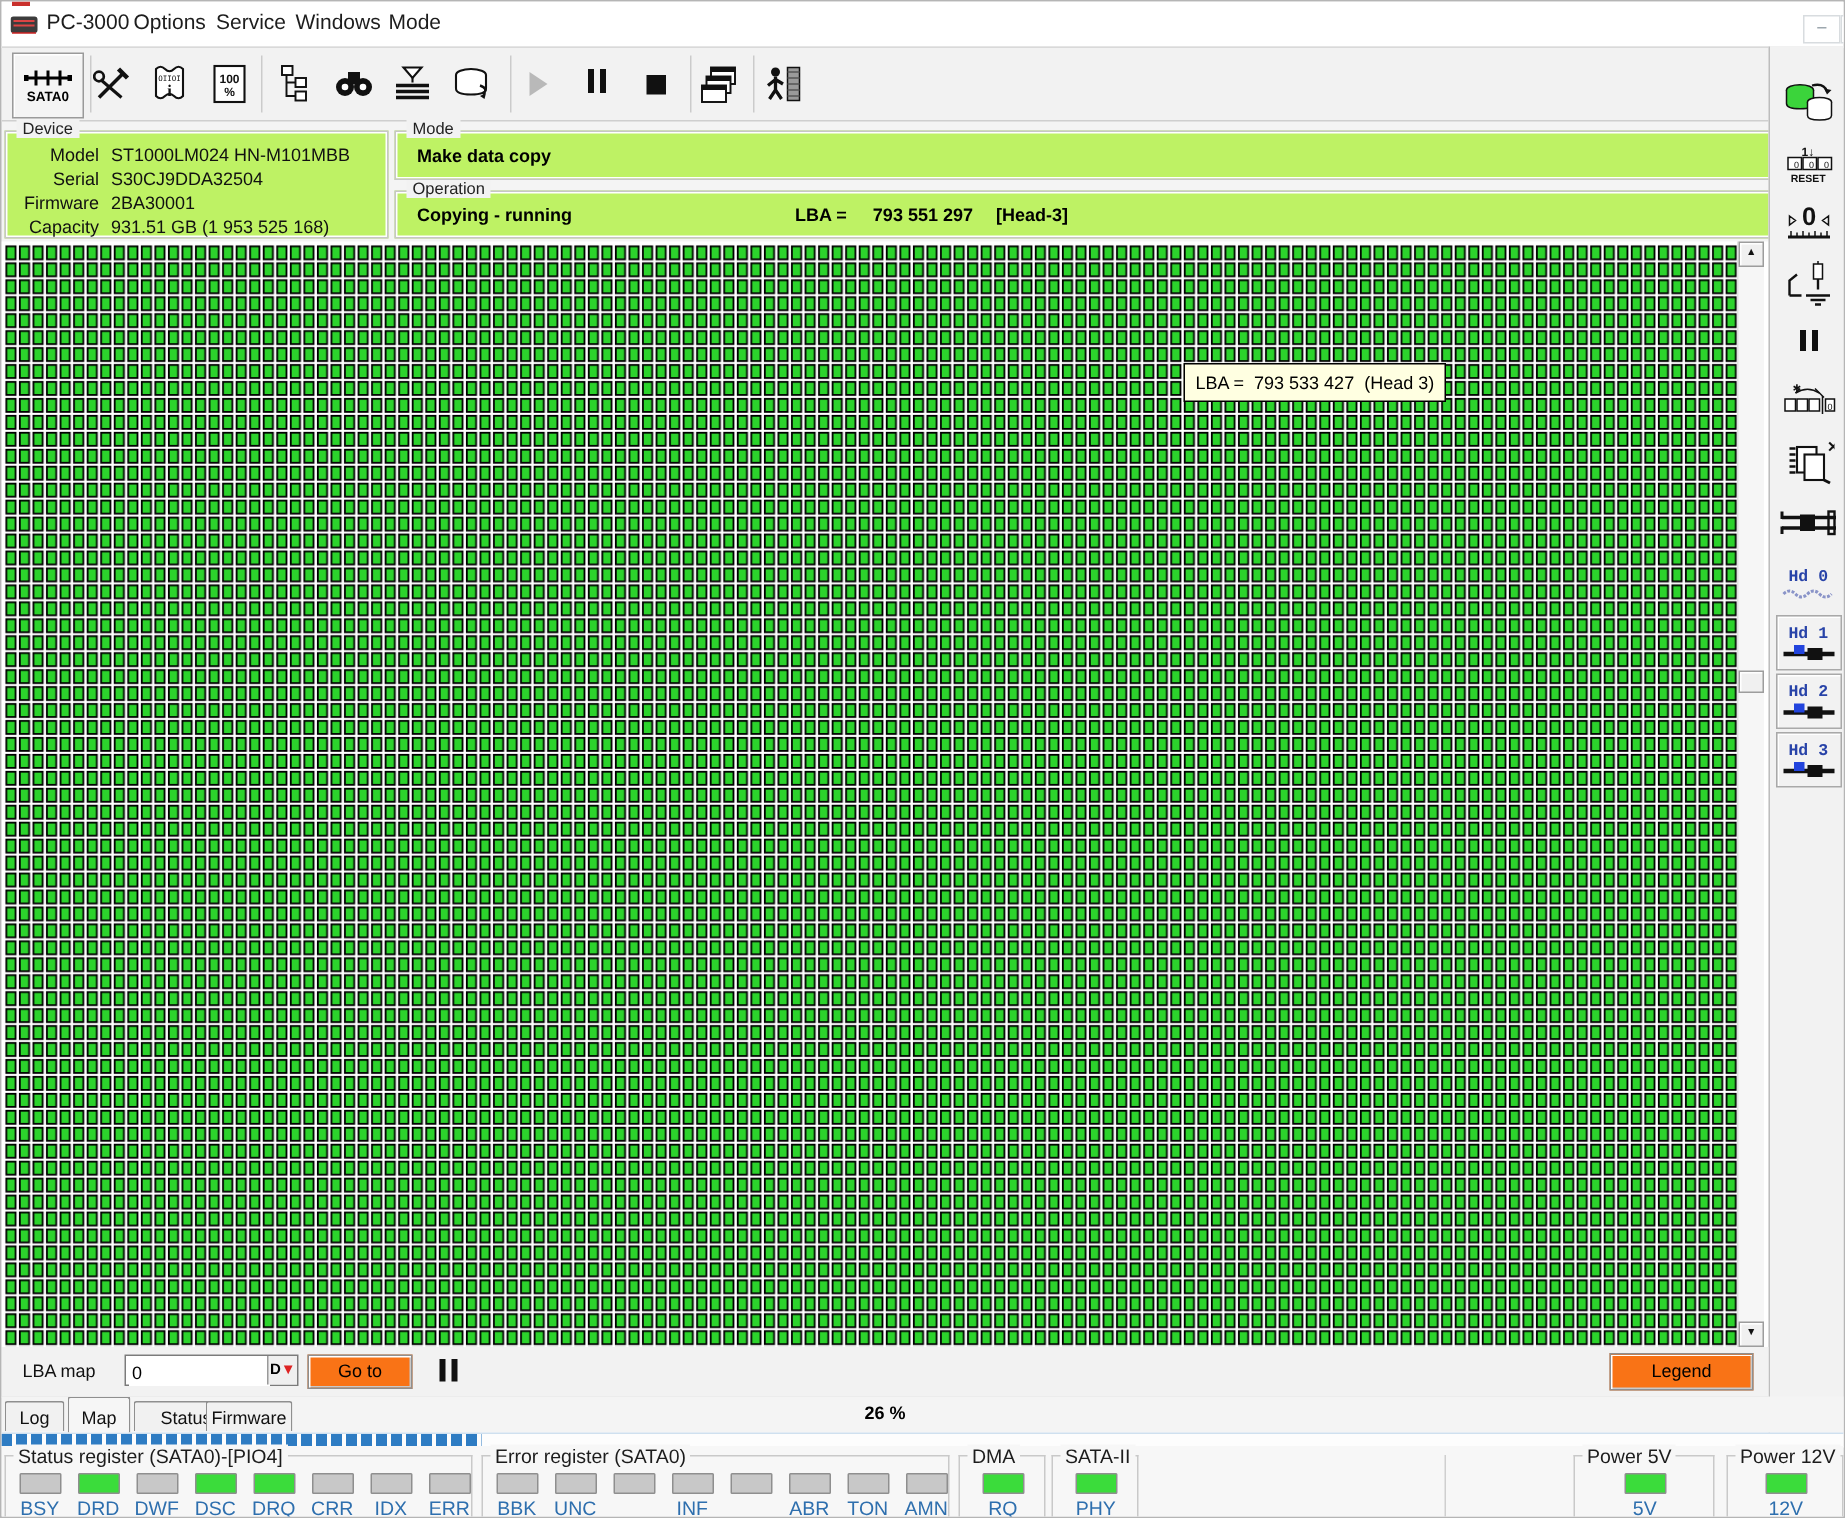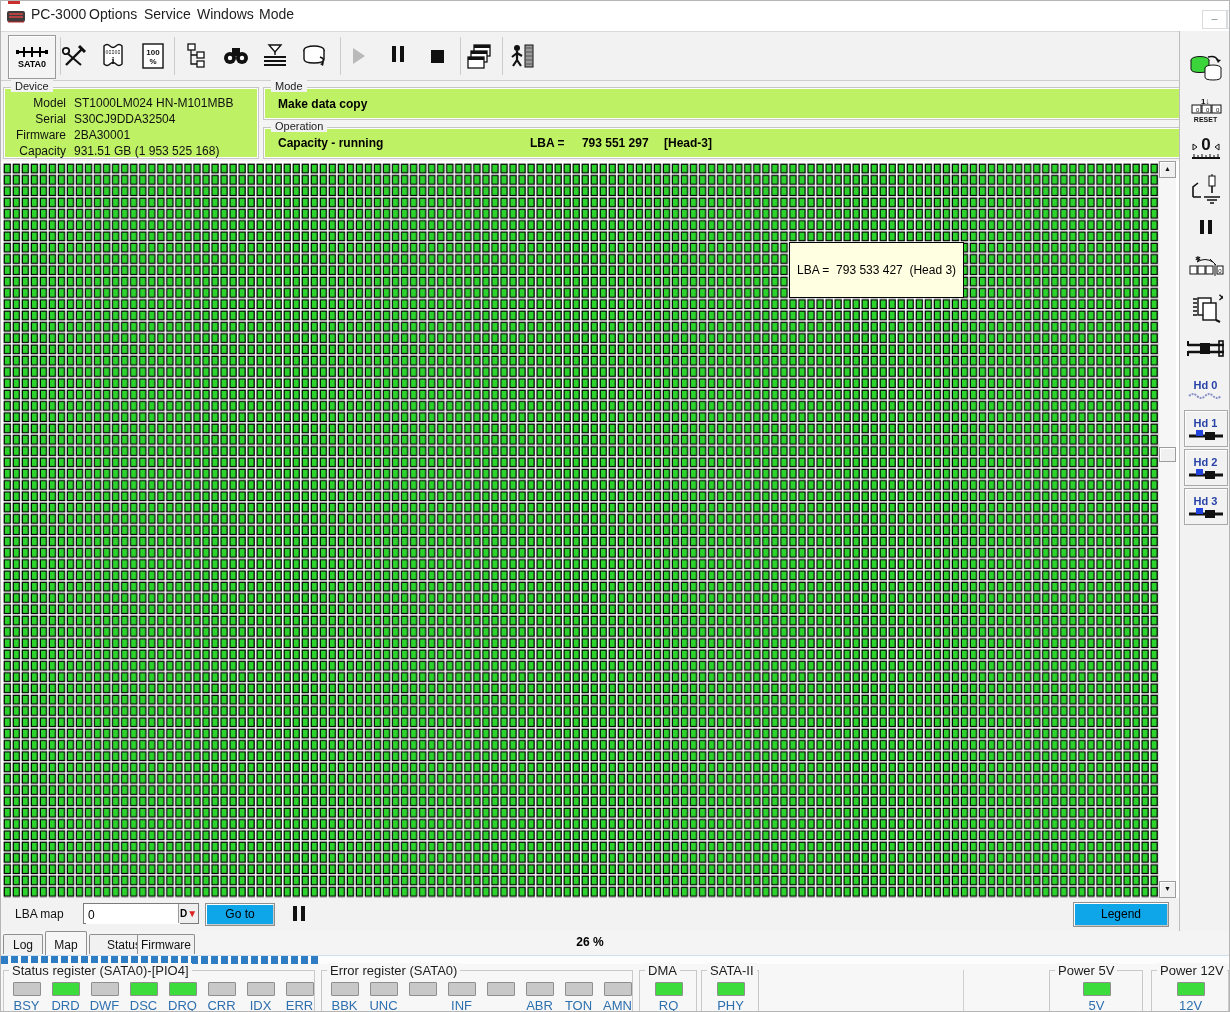--- a/index.html
+++ b/index.html
@@ -20,38 +20,38 @@
   .pause-bars span{display:inline-block;width:4px;height:16px;background:#111;margin:0 2px;}
   .stop-sq{width:13px;height:13px;background:#111;}
   
   .grp{position:absolute;border:1px solid #c6c6c6;box-shadow:inset 0 0 0 1px #ffffff;background:#bef264;}
   .grp-title{position:absolute;top:-8px;left:7px;background:#f2f2f2;padding:0 4px;font-size:11px;color:#222;}
   .dev-row{position:absolute;left:0;width:100%;font-size:12px;color:#111;}
   .dev-lbl{display:inline-block;width:62px;text-align:right;margin-right:8px;}
   .boldtxt{font-weight:bold;font-size:12px;color:#000;}
   
   #map-area{position:absolute;left:0;top:160px;width:1178px;height:737px;background:#ffffff;}
-  #map-tooltip{position:absolute;left:788px;top:81px;background:#ffffe1;border:1px solid #000;font-size:12px;color:#000;padding:20px 7px;white-space:pre;}
+  #map-tooltip{position:absolute;left:788px;top:81px;background:#ffffe1;border:1px solid #000;font-size:12px;color:#000;padding:5px 7px;white-space:pre;}
   
   #vscroll{position:absolute;right:3px;top:0;width:17px;height:737px;background:#f6f6f6;border-left:1px solid #e0e0e0;}
   .sb-btn{position:absolute;left:0;width:17px;height:17px;background:#f0f0f0;border:1px solid #9d9d9d;box-shadow:inset 1px 1px 0 #fff;box-sizing:border-box;font-size:7px;text-align:center;line-height:14px;color:#111;}
   #sb-thumb{position:absolute;left:0;top:286px;width:17px;height:15px;background:#f0f0f0;border:1px solid #9d9d9d;box-shadow:inset 1px 1px 0 #fff;box-sizing:border-box;}
   
   #right-col{position:absolute;left:1178px;top:30px;width:52px;height:934px;background:#f2f2f2;border-left:1px solid #bdbdbd;display:flex;flex-direction:column;align-items:center;padding-top:20px;box-sizing:border-box;}
   .rc-icon{width:44px;height:36px;display:flex;flex-direction:column;align-items:center;justify-content:center;margin-bottom:4px;}
   .hd-btn{width:44px;height:37px;border:1px solid #a9a9a9;box-shadow:inset 1px 1px 0 #fff;background:#f2f2f2;display:flex;flex-direction:column;align-items:center;justify-content:center;margin-bottom:2px;box-sizing:border-box;}
   .hd-flat{width:44px;height:37px;display:flex;flex-direction:column;align-items:center;justify-content:center;margin-bottom:2px;}
-  .hd-lbl{font-size:11px;font-weight:bold;color:#2843a8;}
+  .hd-lbl{font-size:11px;font-weight:bold;color:#2843a8;font-family:Liberation Mono, monospace;}
   
   #ctrl-row{position:absolute;left:0;top:897px;width:1178px;height:33px;background:#f2f2f2;border-bottom:1px solid #d8d8d8;}
   #lba-input-wrap{position:absolute;left:82px;top:5px;width:116px;height:21px;background:#fff;border:1px solid #7b7b7b;box-sizing:border-box;}
   #lba-input{position:absolute;left:2px;top:1px;width:90px;height:17px;border:none;outline:none;font-size:12px;font-family:"Liberation Sans",sans-serif;}
   #lba-dd{position:absolute;right:0;top:0;width:19px;height:19px;background:#efefef;border-left:1px solid #9a9a9a;text-align:center;font-size:10px;font-weight:bold;line-height:19px;}
   #lba-dd .arr{color:#d22;}
-  .push-btn{position:absolute;background:#0ea5e9;border:1px solid #8f8f8f;box-shadow:inset 1px 1px 0 #fff, inset -1px -1px 0 #c9c9c9;font-size:12px;color:#000;text-align:center;}
+  .push-btn{position:absolute;background:#f97316;border:1px solid #8f8f8f;box-shadow:inset 1px 1px 0 #fff, inset -1px -1px 0 #c9c9c9;font-size:12px;color:#000;text-align:center;}
   
   #tab-row{position:absolute;left:0;top:930px;width:1230px;height:24px;background:#f4f4f4;}
   .tab{position:absolute;top:3px;height:20px;background:#f1f1f1;border:1px solid #8f8f8f;border-bottom:none;border-radius:2px 2px 0 0;font-size:12px;text-align:center;line-height:20px;color:#111;box-sizing:border-box;}
   .tab.active{top:0;height:24px;background:#f6f6f6;line-height:26px;z-index:2;}
   #pct-label{position:absolute;left:0;top:4px;width:1178px;text-align:center;font-size:12px;font-weight:bold;color:#000;}
   
   #progress-track{position:absolute;left:0;top:954px;width:1230px;height:9px;background:#fdfdfd;border-top:1px solid #cfe0ef;}
   #progress-fill{height:8px;background:repeating-linear-gradient(90deg,var(--progress_blue) 0 7px,#fdfdfd 7px 10px);}
   
   #reg-strip{position:absolute;left:0;top:963px;width:1230px;height:49px;background:#f7f7f7;}
@@ -201,21 +201,21 @@
     <div class="dev-row" style="top:56px"><span class="dev-lbl">Capacity</span><span>931.51 GB (1 953 525 168)</span></div>
   </div>
 
   <div class="grp" style="left:262px;top:86px;width:916px;height:31px">
     <span class="grp-title">Mode</span>
     <div class="boldtxt" style="position:absolute;left:14px;top:9px">Make data copy</div>
   </div>
 
   <div class="grp" style="left:262px;top:126px;width:916px;height:30px">
     <span class="grp-title">Operation</span>
-    <div class="boldtxt" style="position:absolute;left:14px;top:8px">Capacity - running</div>
+    <div class="boldtxt" style="position:absolute;left:14px;top:8px">Copying - running</div>
     <div class="boldtxt" style="position:absolute;left:266px;top:8px">
       <span>LBA =</span>
       <span style="margin-left:14px">793 551 297</span>
       <span style="margin-left:12px">[Head-3]</span>
     </div>
   </div>
 
   <div id="map-area">
     <svg width="1156" height="737" style="position:absolute;left:2px;top:2px">
       <defs>

